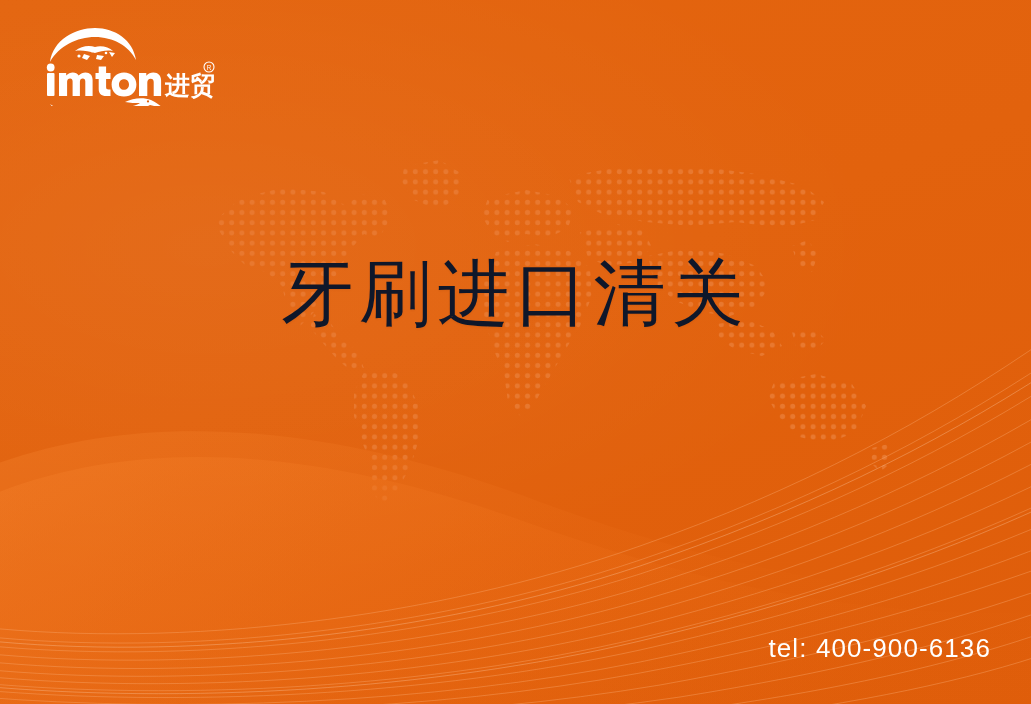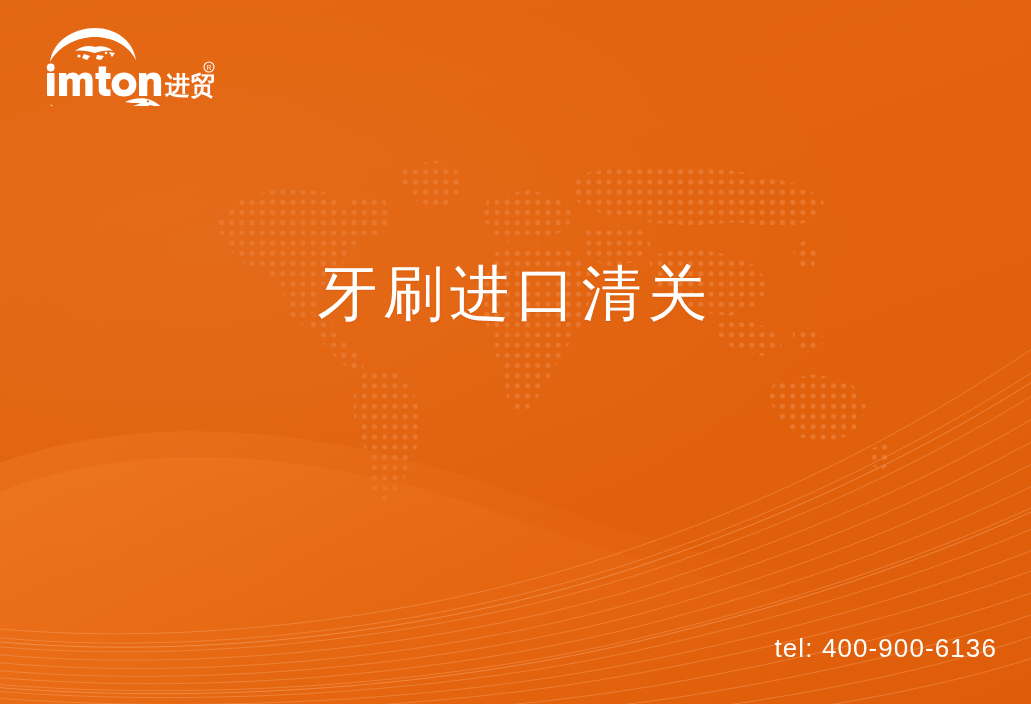--- a/index.html
+++ b/index.html
@@ -50,34 +50,34 @@
     height: 80px;
   }
 
   
   #headline {
     position: absolute;
     left: 0;
     top: 232px;
     width: 1031px;
     text-align: center;
-    color: #ffffff;
-    font-size: 60px;
+    color: #0f172a;
+    font-size: 72px;
     line-height: 123px;
     letter-spacing: 6px;
     font-weight: 400;
     white-space: nowrap;
     text-shadow: 0 1px 2px rgba(120,45,0,0.10);
   }
   #headline .line { display: block; }
 
   
   #tel {
     position: absolute;
-    right: 34px;
+    right: 40px;
     top: 633px;
     color: #ffffff;
     font-size: 26px;
     letter-spacing: 1.1px;
     white-space: nowrap;
   }
 </style>
 </head>
 <body>
 

